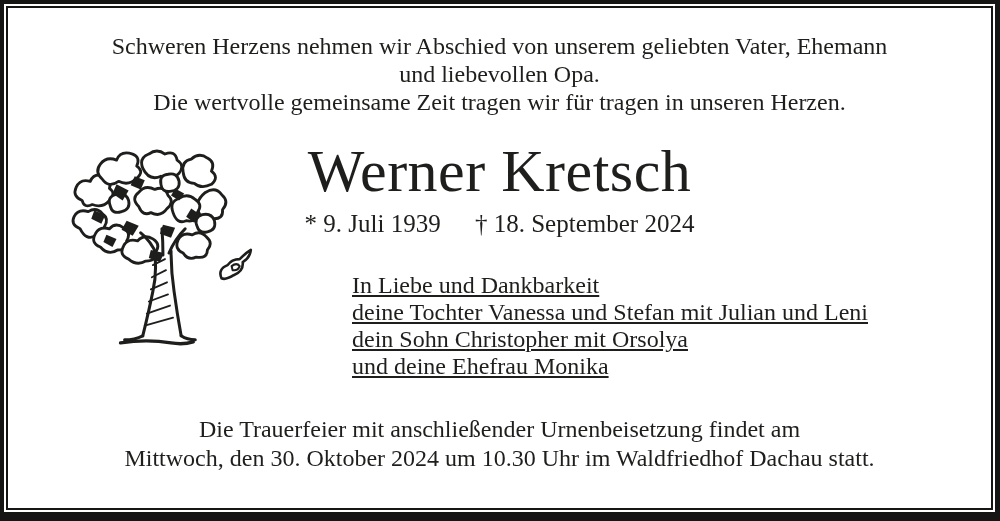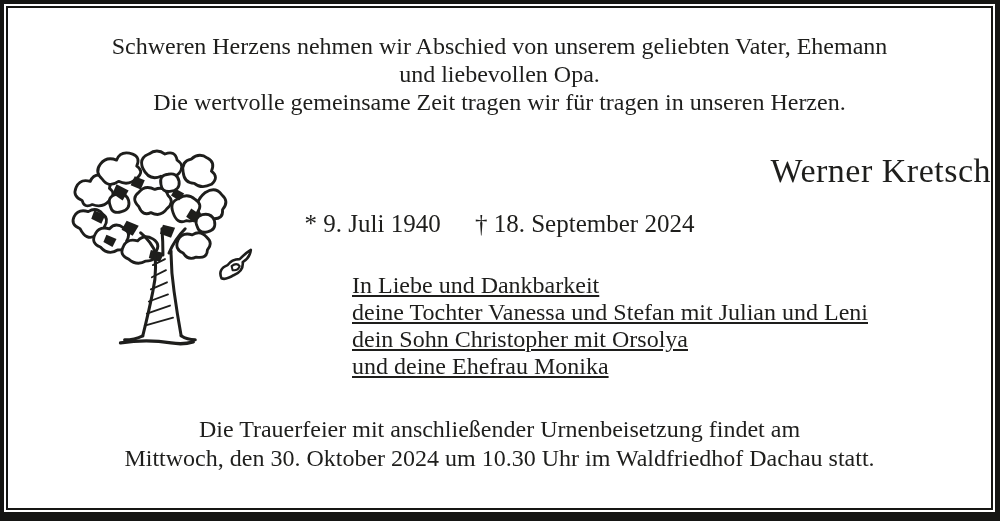--- a/index.html
+++ b/index.html
@@ -30,22 +30,22 @@
     border:2px solid var(--frame);
     background:var(--paper);
   }
   .intro{
     position:absolute;top:24px;left:0;right:0;
     text-align:center;
     font-size:24px;line-height:28px;
   }
   .name{
     position:absolute;top:136px;left:0;right:0;
-    text-align:right;
-    font-size:34px;line-height:54px;
+    text-align:center;
+    font-size:60px;line-height:54px;
     letter-spacing:0.5px;
   }
   .dates{
     position:absolute;top:201px;left:0;right:0;
     text-align:center;
     font-size:25px;line-height:30px;
   }
   .dates .death{margin-left:28px;}
   .tree{
     position:absolute;left:58px;top:140px;
@@ -125,21 +125,21 @@
         <path d="M54 193 Q80 189 104 193 Q116 195 126 192" fill="none" stroke="#1e1e1c" stroke-width="3.4" stroke-linecap="round"></path>
         <g stroke="#1e1e1c" stroke-linejoin="round" stroke-linecap="round">
           <path d="M154 129 Q150 120 160 116 Q164 110 172 110 Q178 104 183 101 Q182 109 175 113 Q176 122 166 126 Q158 131 154 129 Z" fill="#ffffff" stroke-width="2.6"></path>
           <path d="M164 117 Q169 113 172 117 Q170 122 165 121 Z" fill="#ffffff" stroke-width="2"></path>
         </g>
       </svg>
 
       <div class="name">Werner Kretsch</div>
 
       <div class="dates">
-        <span class="birth">* 9. Juli 1940</span>
+        <span class="birth">* 9. Juli 1939</span>
         <span class="death">† 18. September 2024</span>
       </div>
 
       <div class="condolence">
         <div>In Liebe und Dankbarkeit</div>
         <div>deine Tochter Vanessa und Stefan mit Julian und Leni</div>
         <div>dein Sohn Christopher mit Orsolya</div>
         <div>und deine Ehefrau Monika</div>
       </div>
 

